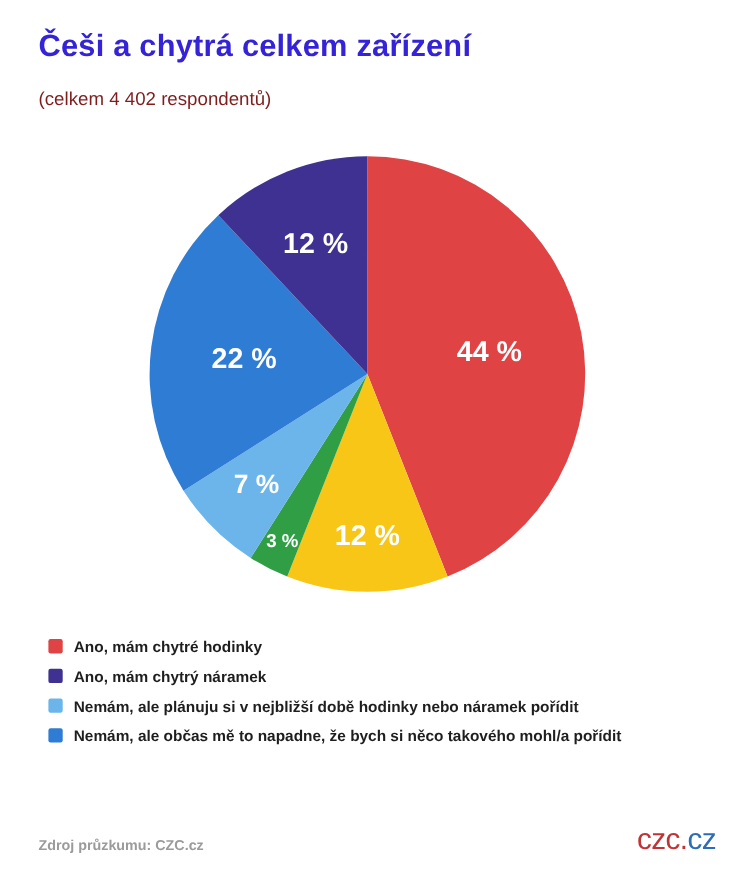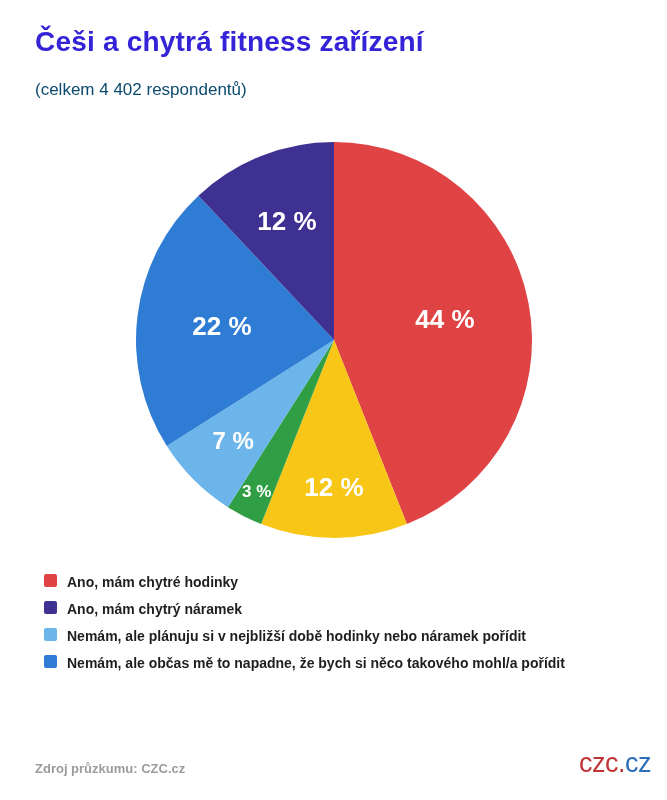--- a/index.html
+++ b/index.html
@@ -23,41 +23,42 @@
     font-weight: 700;
     letter-spacing: 0.2px;
     color: #3423d7;
   }
   .subtitle {
     position: absolute;
     left: 35px;
     top: 80px;
     font-size: 17px;
     font-weight: 400;
-    color: #0c4a6e;
+    color: #7f1d1d;
   }
   .pie-wrap {
     position: absolute;
     left: 0;
     top: 130px;
     width: 667px;
     height: 420px;
   }
   .pie-wrap svg text {
     font-family: "Liberation Sans", sans-serif;
     font-weight: 700;
   }
   .legend {
     position: absolute;
     left: 44px;
     top: 574px;
     width: 600px;
   }
   .legend-row {
     display: flex;
+    align-items: center;
     height: 27px;
   }
   .legend-swatch {
     width: 13px;
     height: 13px;
     border-radius: 2px;
     margin-right: 10px;
     flex: 0 0 auto;
   }
   .legend-label {
@@ -81,21 +82,21 @@
     font-size: 27px;
     font-weight: 400;
     letter-spacing: -0.5px;
   }
 </style>
 </head>
 <body>
 
 <div class="canvas">
 
-  <div class="title">Češi a chytrá fitness zařízení</div>
+  <div class="title">Češi a chytrá celkem zařízení</div>
 
   <div class="subtitle">(celkem 4 402 respondentů)</div>
 
   <div class="pie-wrap">
     <svg width="667" height="420" viewBox="0 0 667 420">
         <path d="M 334 210 L 334.00 12.00 A 198 198 0 0 1 406.89 394.10 Z" fill="#e04343"></path>
         <text x="444.9" y="188.9" fill="#ffffff" font-size="26" text-anchor="middle" dominant-baseline="central">44 %</text>
         <path d="M 334 210 L 406.89 394.10 A 198 198 0 0 1 261.11 394.10 Z" fill="#f8c617"></path>
         <text x="334.0" y="356.5" fill="#ffffff" font-size="26" text-anchor="middle" dominant-baseline="central">12 %</text>
         <path d="M 334 210 L 261.11 394.10 A 198 198 0 0 1 227.91 377.18 Z" fill="#2f9e45"></path>

